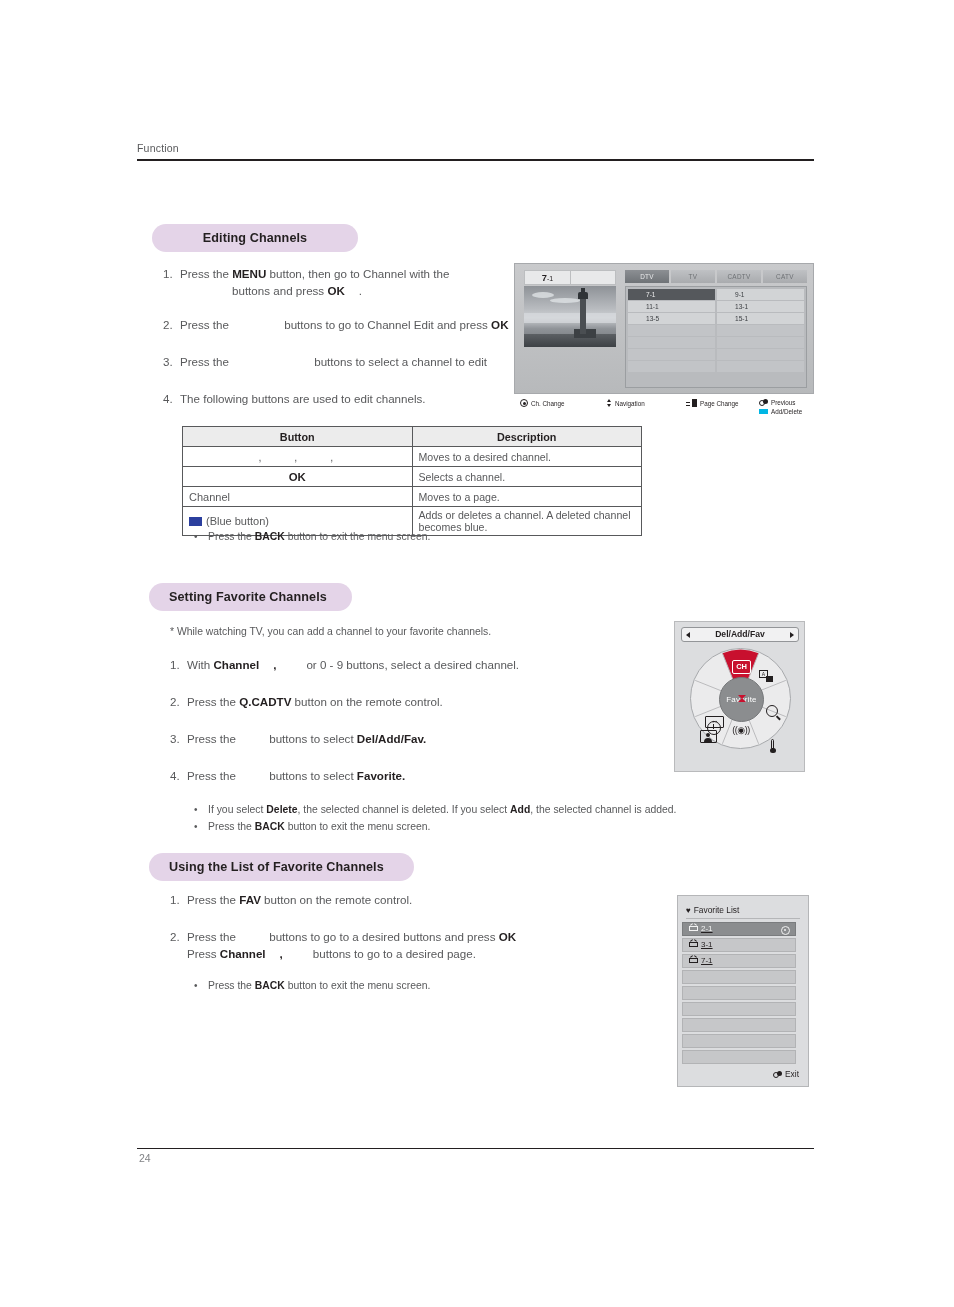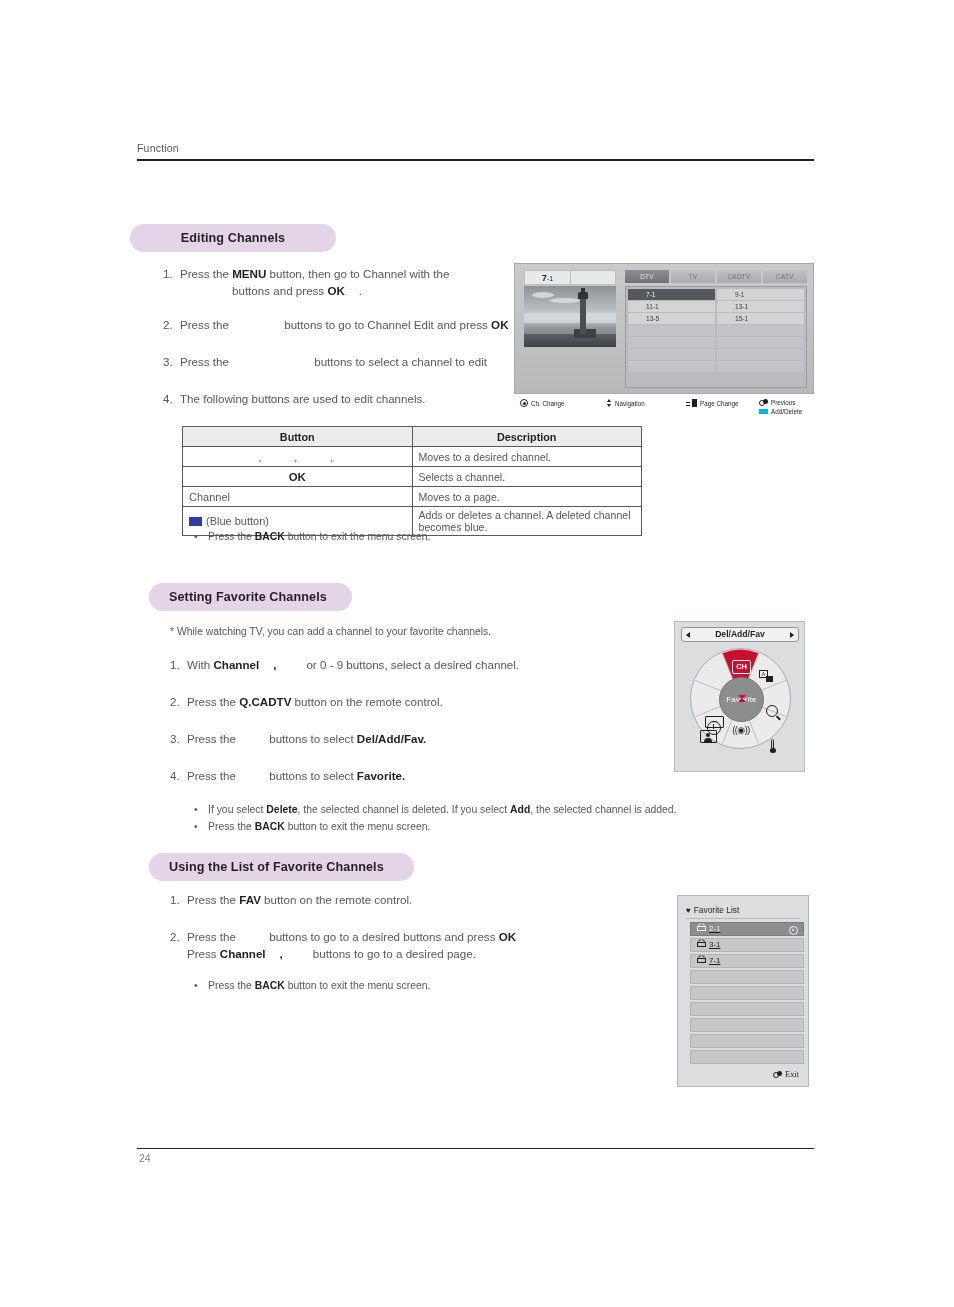--- a/index.html
+++ b/index.html
@@ -49,21 +49,21 @@
     height: 28px;
     line-height: 28px;
     font-size: 12.6px;
     font-weight: bold;
     color: #231f20;
     letter-spacing: .1px;
     box-sizing: border-box;
   }
   .pill span { display: inline-block; }
 
-  #pill-editing       { left: 130px; top: 224px; width: 206px; text-align: center; }
+  #pill-editing       { left: 152px; top: 224px; width: 206px; text-align: center; }
   #pill-setting-fav   { left: 149px; top: 583px; width: 203px; padding-left: 20px; }
   #pill-using-fav     { left: 149px; top: 853px; width: 265px; padding-left: 20px; }
 
   
   .step {
     position: absolute;
     font-size: 11.6px;
     color: #58595b;
     line-height: 17px;
     white-space: nowrap;
@@ -608,21 +608,21 @@
   }
   #fav-title .heart { margin-right: 3px; font-size: 8px; }
   #fav-rule {
     position: absolute;
     left: 8px; top: 22px;
     width: 114px; height: 1px;
     background: #b5b6b8;
   }
   #fav-list {
     position: absolute;
-    left: 12px; top: 26px;
+    left: 4px; top: 26px;
     width: 114px;
     text-decoration: underline;
   }
   .fav-row {
     height: 14px;
     margin-bottom: 2px;
     background: #c6c7c9;
     border: 1px solid #b2b3b5;
     box-sizing: border-box;
     font-size: 8px;
@@ -673,21 +673,20 @@
     width: 2.5px; height: 2.5px;
     background: currentColor;
     border-radius: 50%;
   }
   #fav-exit {
     position: absolute;
     right: 9px; bottom: 7px;
     font-size: 8.4px;
     color: #231f20;
     white-space: nowrap;
-    font-family: Liberation Serif, serif;
   }
   #fav-exit .ico-prev { display: inline-block; vertical-align: -1px; margin-right: 3px; }
 
   
   #footer-rule {
     position: absolute;
     left: 137px;
     top: 1148px;
     width: 677px;
     height: 1.4px;

